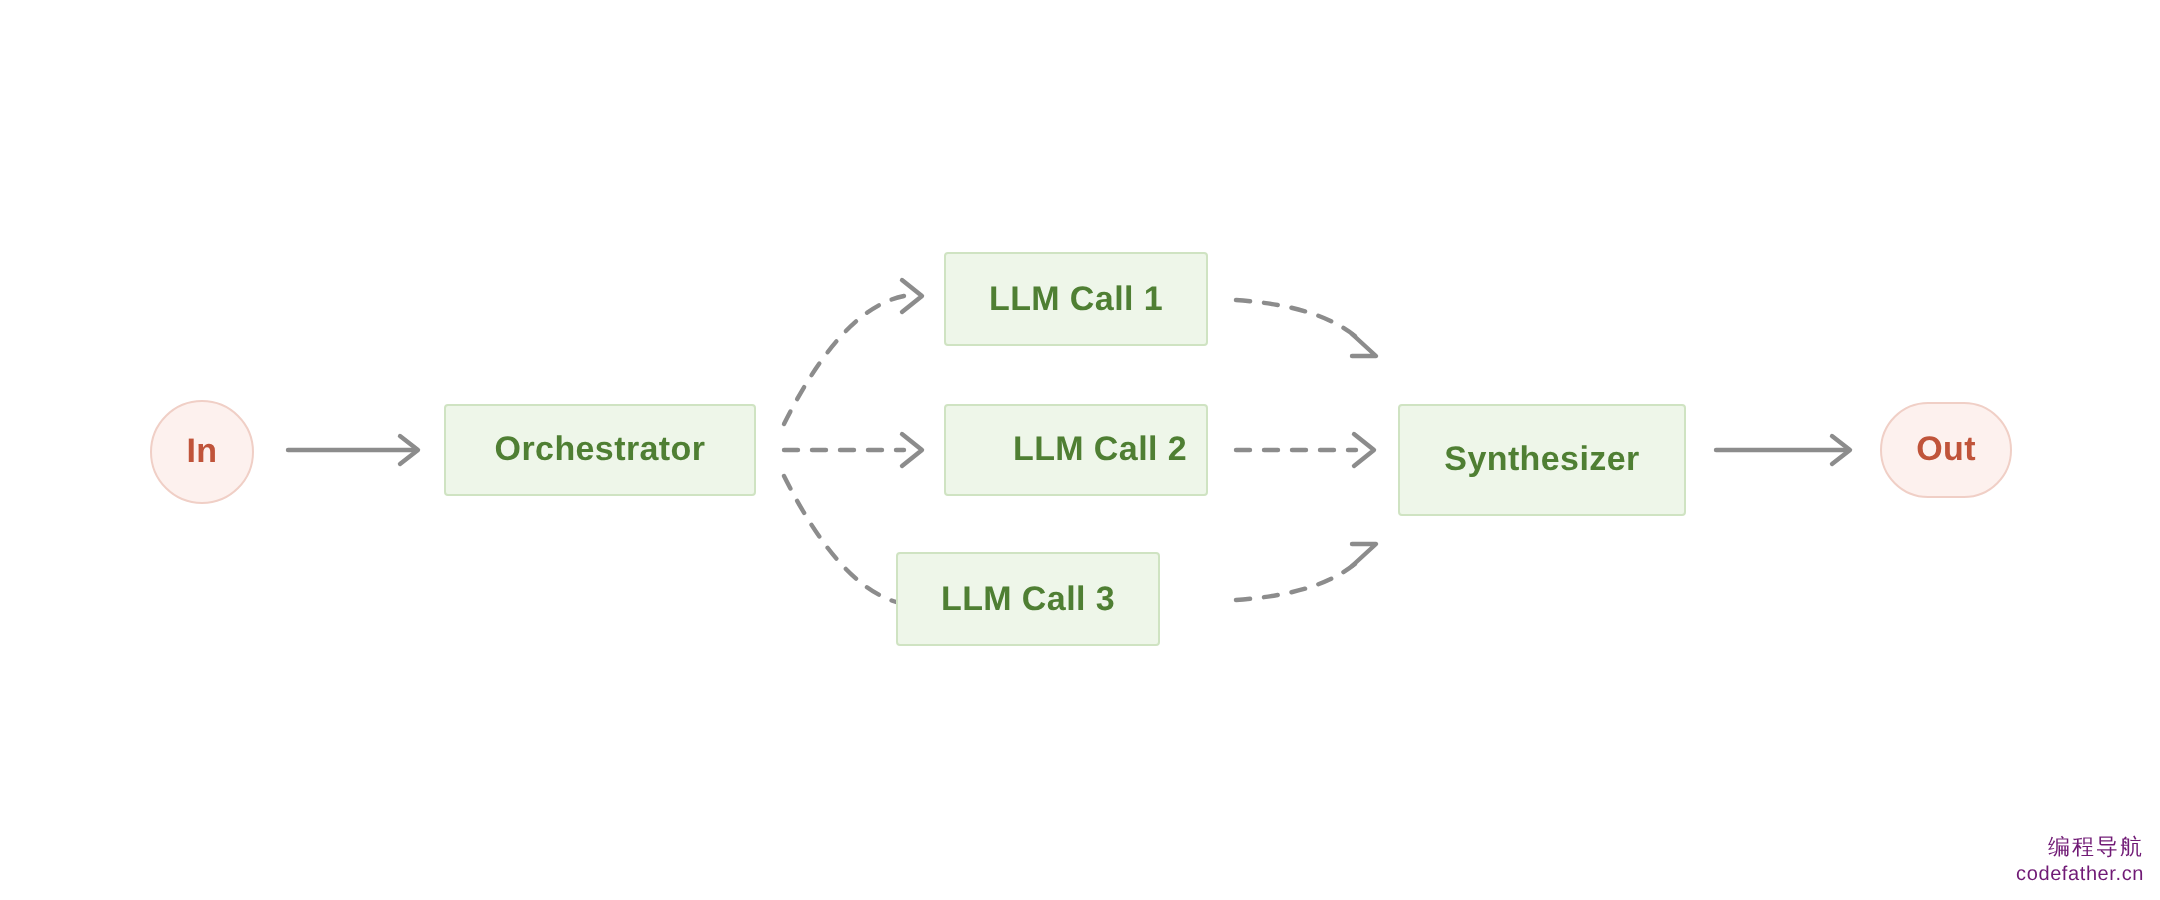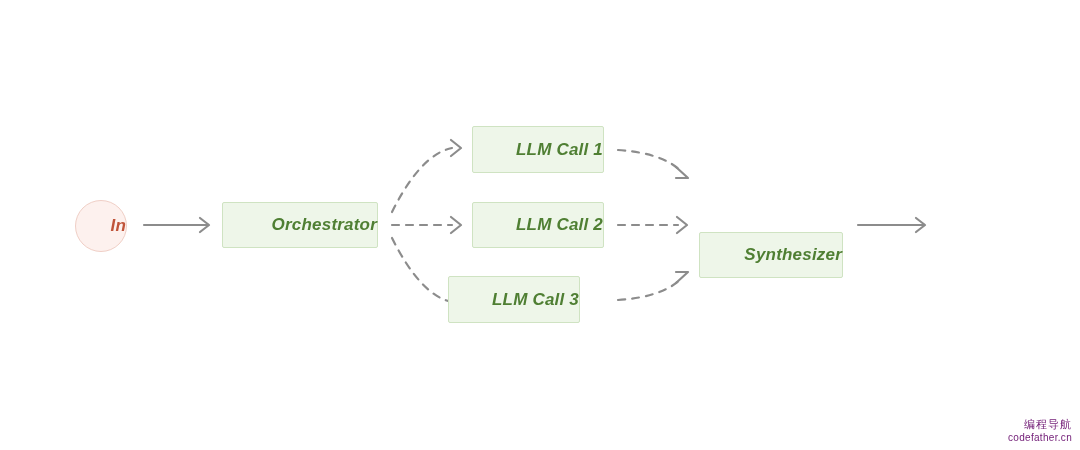--- a/index.html
+++ b/index.html
@@ -23,24 +23,23 @@
     top: 0;
     width: 1080px;
     height: 450px;
     pointer-events: none;
   }
 
   .node {
     position: absolute;
     display: flex;
     align-items: center;
-    justify-content: flex-end;
+    justify-content: center;
     box-sizing: border-box;
     white-space: nowrap;
-    font-style: italic;
   }
 
   
   .node-terminal {
     background: #fdf1ee;
     border: 1px solid #f0cfc6;
     color: #c0543a;
     font-size: 17px;
     font-weight: 700;
     letter-spacing: 0.2px;
@@ -150,23 +149,26 @@
   </div>
 
   <div class="node node-box" style="left:472px; top:202px; width:132px; height:46px;padding-left:24px;">
     <span>LLM Call 2</span>
   </div>
 
   <div class="node node-box" style="left:448px; top:276px; width:132px; height:47px;">
     <span>LLM Call 3</span>
   </div>
 
-  <div class="node node-box" style="left:699px; top:202px; width:144px; height:46px;margin-top:30px;">
+  <div class="node node-box" style="left:699px; top:202px; width:144px; height:56px;">
     <span>Synthesizer</span>
   </div>
 
+  <div class="node node-terminal stadium" style="left:940px; top:201px; width:66px; height:48px;">
+    <span>Out</span>
+  </div>
 
   <div id="watermark">
     <div class="wm-cn">编程导航</div>
     <div class="wm-en">codefather.cn</div>
   </div>
 
 </div>
 
 </body></html>

